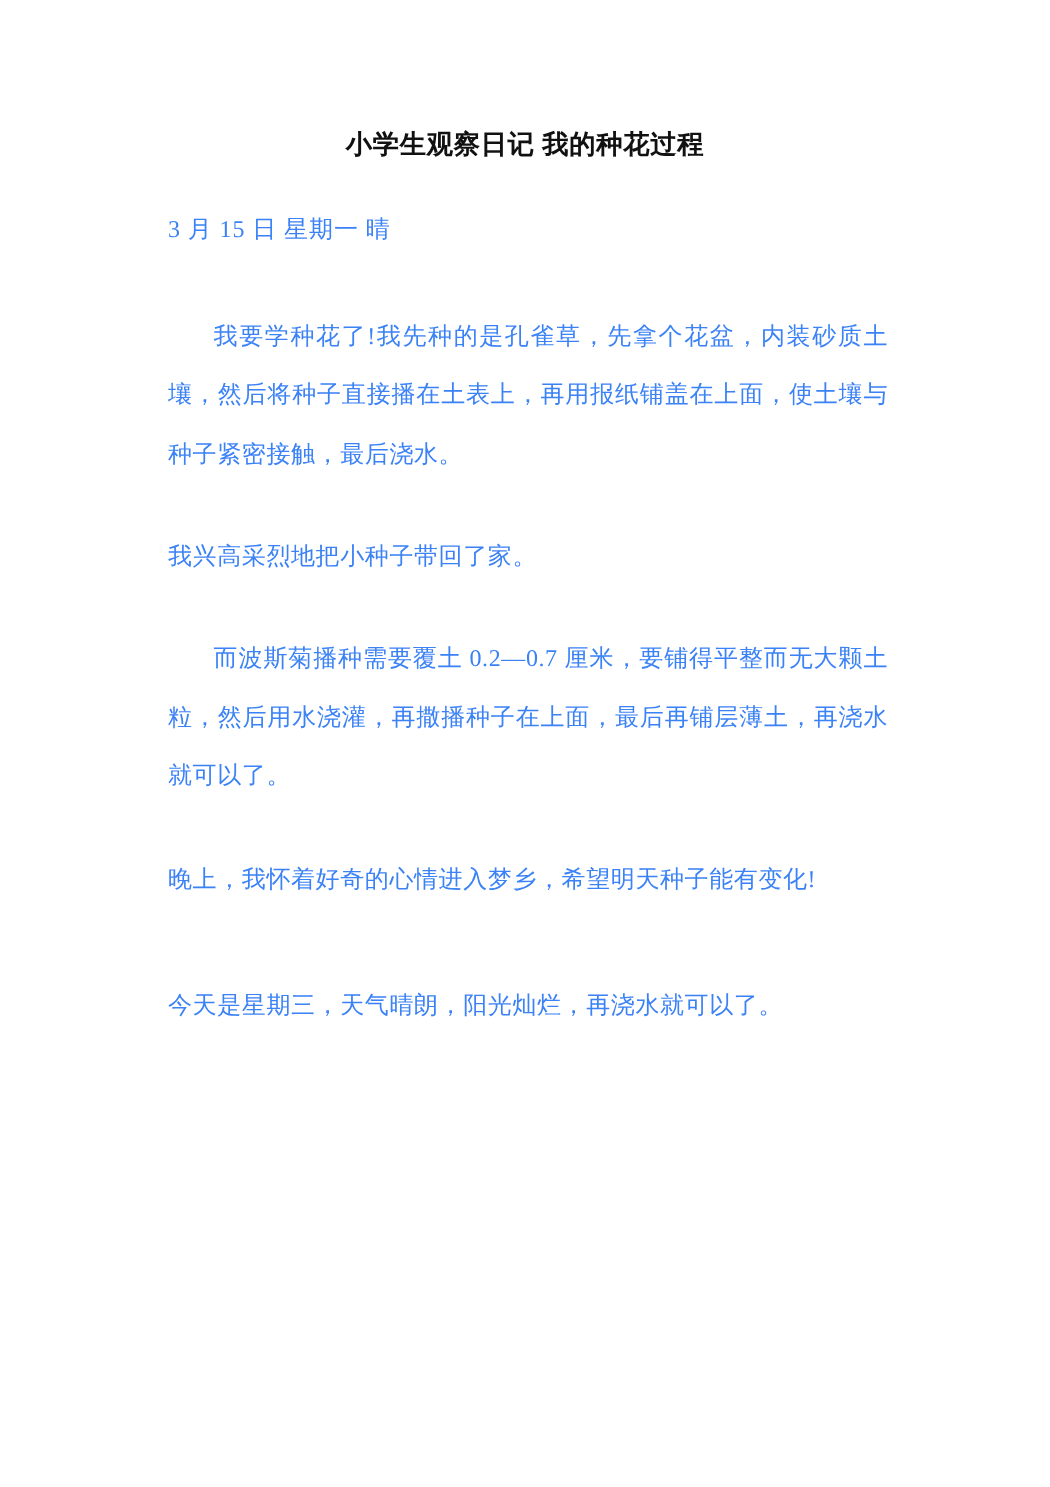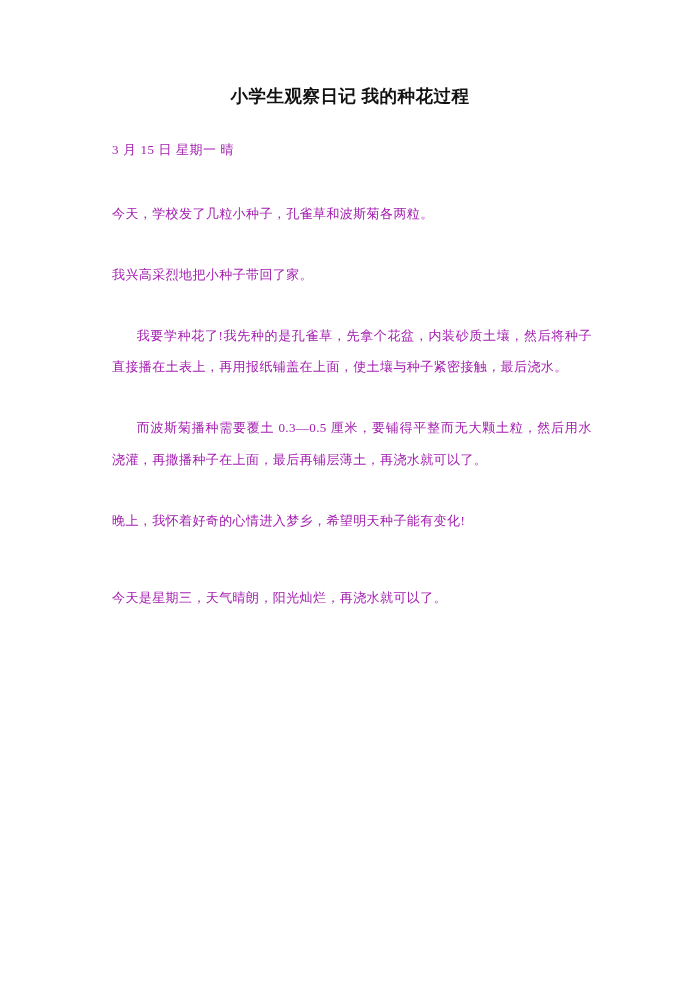--- a/index.html
+++ b/index.html
@@ -30,24 +30,24 @@
     margin: 0;
     padding-top: 84px;
     color: #111111;
   }
   .body-block {
     margin-top: 26px;
     padding-left: 112px;
     padding-right: 108px;
   }
   .para {
-    font-size: 13px;
+    font-size: 16px;
     line-height: 2.45;
     margin: 0 0 29px 0;
-    color: #a21caf;
+    color: #3b82f6;
     text-align: justify;
     letter-spacing: 0.4px;
   }
   .para.date-line {
     margin-bottom: 32px;
     letter-spacing: 0.6px;
   }
   .para.indent {
     text-indent: 1.9em;
   }
@@ -59,27 +59,26 @@
 <body>
 
 <div class="page">
 
   <h1 class="doc-title">小学生观察日记 我的种花过程</h1>
 
   <div class="body-block">
 
     <p class="para date-line">3 月 15 日    星期一    晴</p>
 
-    <p class="para">今天，学校发了几粒小种子，孔雀草和波斯菊各两粒。</p>
+
+    <p class="para indent">我要学种花了!我先种的是孔雀草，先拿个花盆，内装砂质土壤，然后将种子直接播在土表上，再用报纸铺盖在上面，使土壤与种子紧密接触，最后浇水。</p>
 
     <p class="para">我兴高采烈地把小种子带回了家。</p>
 
-    <p class="para indent">我要学种花了!我先种的是孔雀草，先拿个花盆，内装砂质土壤，然后将种子直接播在土表上，再用报纸铺盖在上面，使土壤与种子紧密接触，最后浇水。</p>
-
-    <p class="para indent">而波斯菊播种需要覆土 0.3—0.5 厘米，要铺得平整而无大颗土粒，然后用水浇灌，再撒播种子在上面，最后再铺层薄土，再浇水就可以了。</p>
+    <p class="para indent">而波斯菊播种需要覆土 0.2—0.7 厘米，要铺得平整而无大颗土粒，然后用水浇灌，再撒播种子在上面，最后再铺层薄土，再浇水就可以了。</p>
 
     <p class="para">晚上，我怀着好奇的心情进入梦乡，希望明天种子能有变化!</p>
 
     <div class="spacer-lg"></div>
 
 
     <p class="para">今天是星期三，天气晴朗，阳光灿烂，再浇水就可以了。</p>
 
   </div>
 </div>

